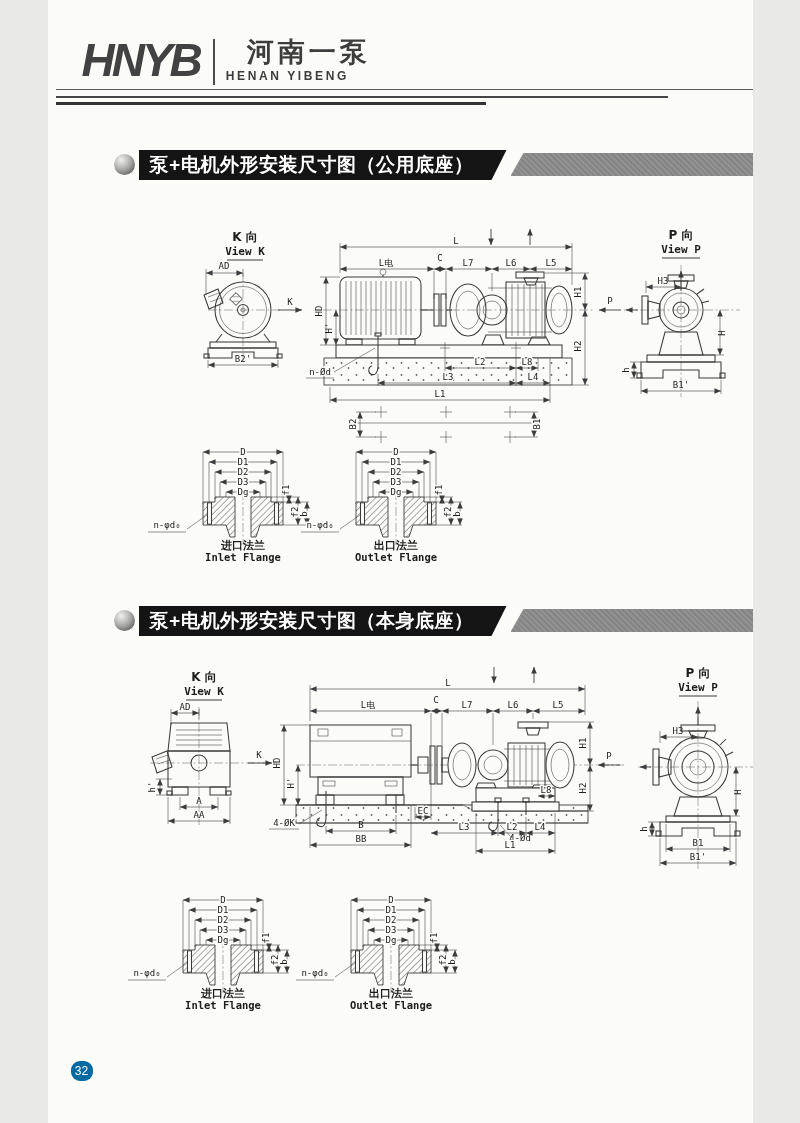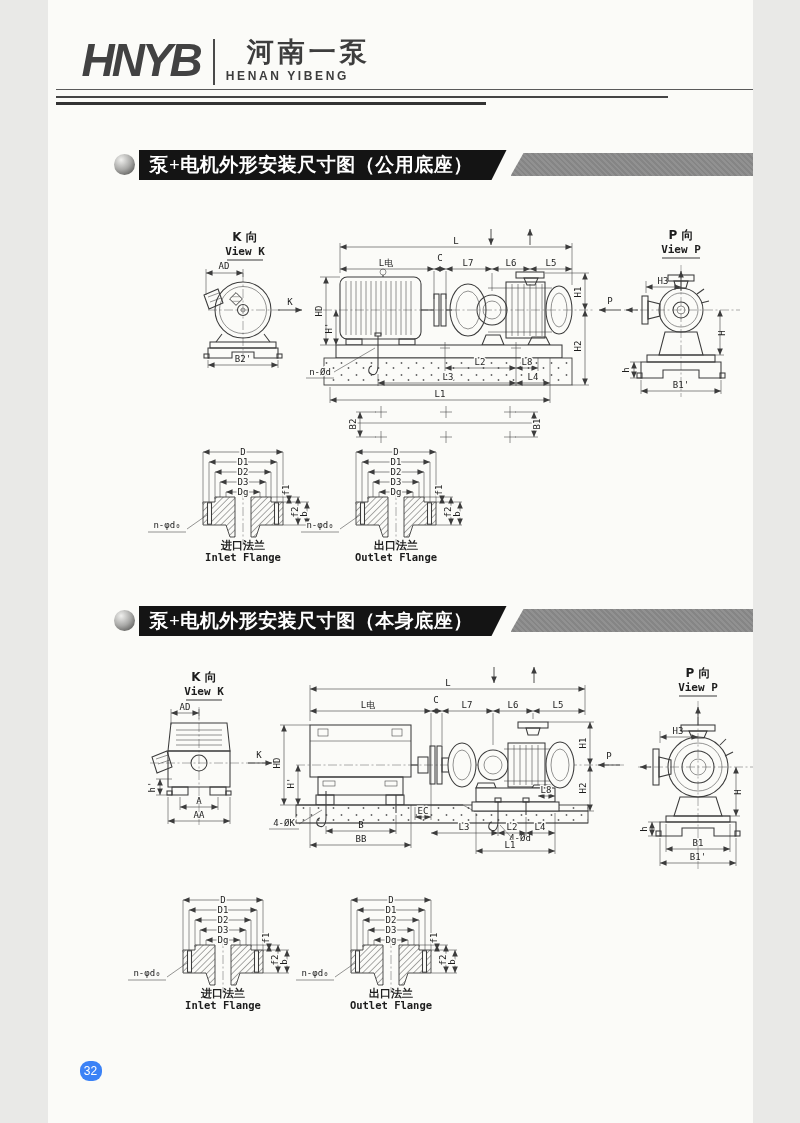--- a/index.html
+++ b/index.html
@@ -28,29 +28,29 @@
   .banner { position:absolute; left:0; width:800px; height:30px; }
   .banner-1 { top:150px; } .banner-2 { top:606px;padding-left:24px; }
   .ball { position:absolute; left:66px; top:4px; width:21px; height:21px; border-radius:50%;
     background:radial-gradient(circle at 34% 28%, #f0f0ee, #a9a9a7 48%, #5d5d5b 85%); }
   .banner-black {
     position:absolute; left:91px; top:0; width:368px; height:30px; background:#141414;
     clip-path:polygon(0 0, 100% 0, calc(100% - 15px) 100%, 0 100%);
     display:flex; align-items:center; padding-left:11px; box-sizing:border-box;
   }
   .banner-title { color:#fff; font-size:19px; font-weight:bold; letter-spacing:0.5px;
-    font-family:Liberation Serif, serif; white-space:nowrap; }
+    font-family:Liberation Mono, monospace; white-space:nowrap; }
   .banner-gray {
     position:absolute; left:463px; top:3px; width:275px; height:23px;
     background:repeating-linear-gradient(45deg,#919191 0 2px,#858585 2px 4px);
     clip-path:polygon(13px 0, 100% 0, 100% 100%, 0 100%);
   }
   
-  .page-num { position:absolute; left:32px; top:1061px; width:22px; height:20px;
-    background:#3b82f6; color:#fff; font-size:12px; display:flex;
+  .page-num { position:absolute; left:23px; top:1061px; width:22px; height:20px;
+    background:#0369a1; color:#fff; font-size:12px; display:flex;
     align-items:center; justify-content:center;border-radius:9px; }
   
   svg.drawing { position:absolute; left:20px; }
   #s1 { top:215px; } #s2 { top:655px; }
   svg .ol  { fill:none; stroke:#3c3c3c; stroke-width:1.05; }
   svg .wol { fill:#fbfbf8; stroke:#3c3c3c; stroke-width:1.05; }
   svg .tn  { fill:none; stroke:#3c3c3c; stroke-width:0.55; }
   svg .cl  { fill:none; stroke:#6b6b6b; stroke-width:0.55; stroke-dasharray:9 2.5 2 2.5; }
   svg .dim { fill:none; stroke:#3c3c3c; stroke-width:0.6;
     marker-start:url(#ar); marker-end:url(#ar); }

